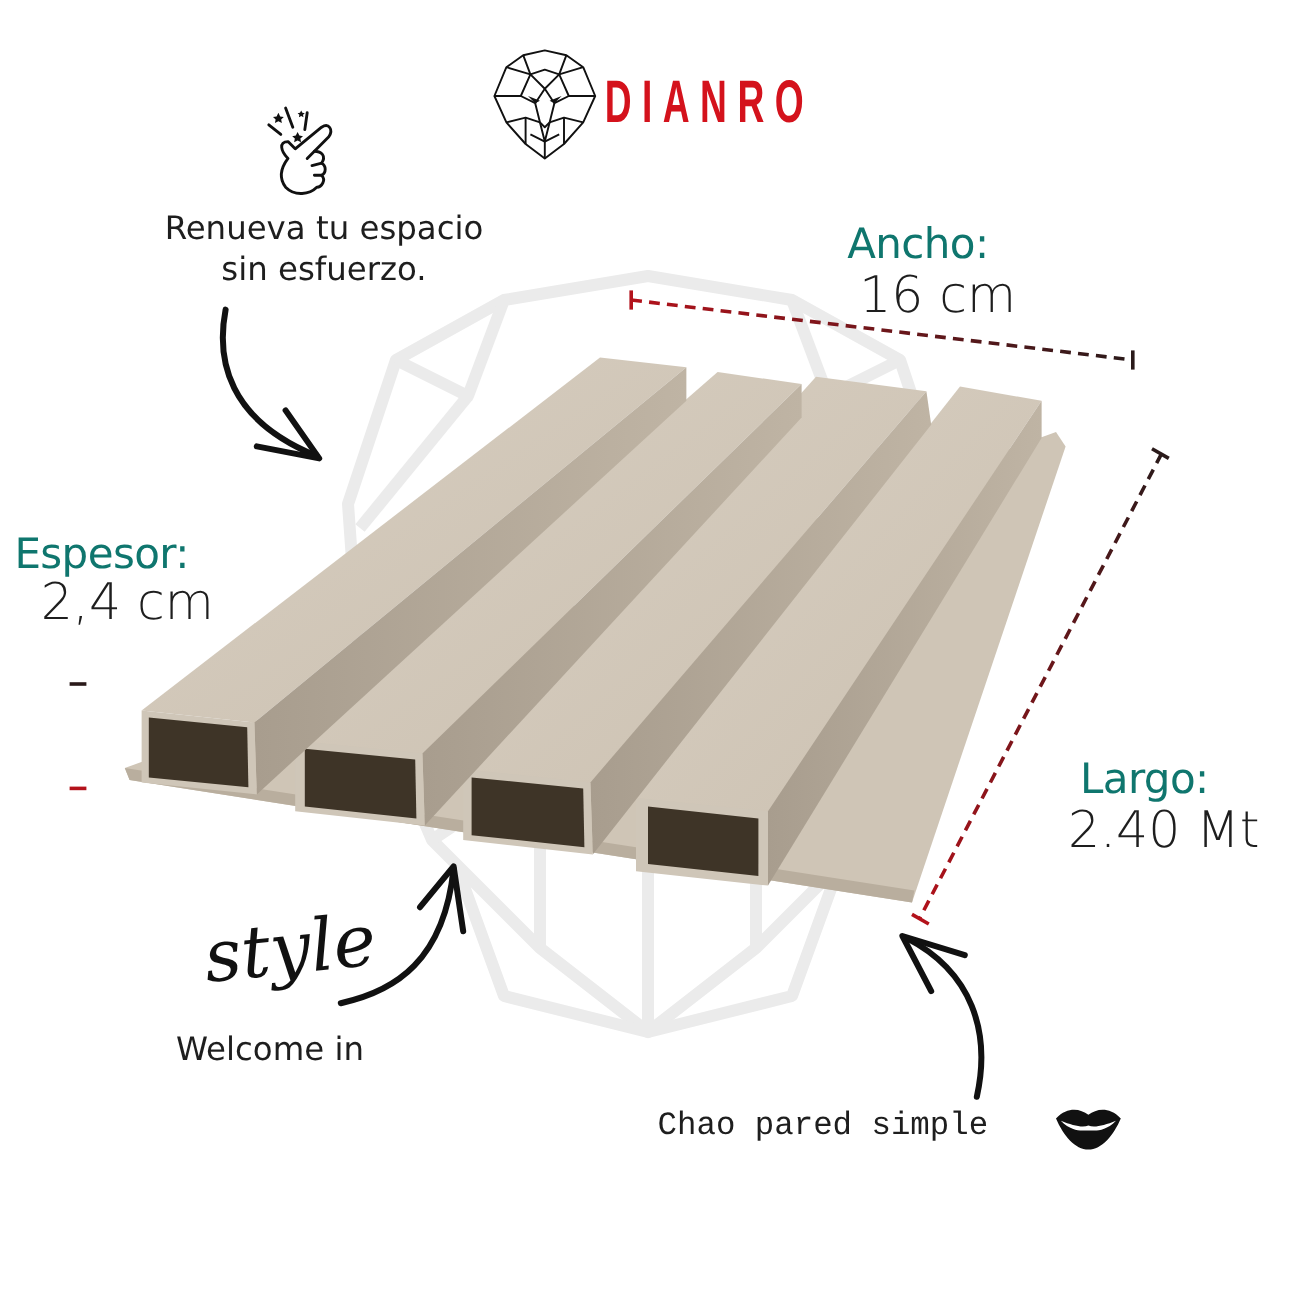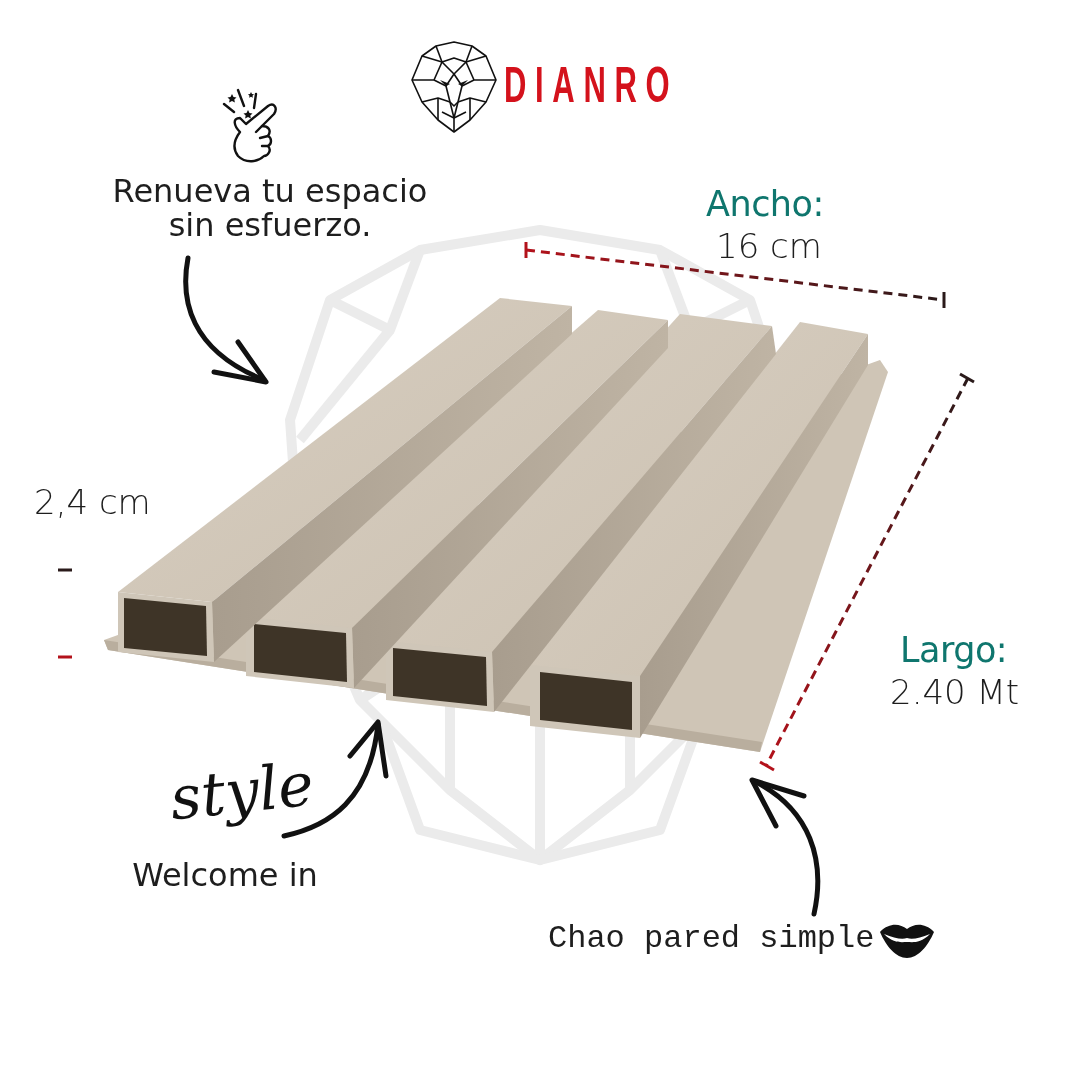--- a/index.html
+++ b/index.html
@@ -17,31 +17,31 @@
     .brand {
       position: absolute; left: 504px; top: 57px;
       font-family: "Liberation Sans Narrow", "Liberation Sans", sans-serif;
       font-weight: bold; font-size: 50px; letter-spacing: 14px;
       color: #d4121c; transform: scaleX(0.62); transform-origin: left top;
       line-height: 56px;
     }
     .tagline {
       position: absolute; text-align: center;
       font-family: "DejaVu Sans", sans-serif;
-      font-size: 32px; line-height: 34px; color: #1e1e1e;
+      font-size: 27px; line-height: 34px; color: #1e1e1e;
       font-weight: normal;
     }
     .dim-title {
       position: absolute; font-family: "DejaVu Sans", sans-serif;
       font-weight: normal; font-size: 35px; line-height: 40px; color: #0f766e;
       letter-spacing: -0.5px;
     }
     .dim-value {
       position: absolute; font-family: "DejaVu Sans", sans-serif;
-      font-weight: 300; font-size: 34px; line-height: 40px; color: #1e1e1e;
+      font-weight: 300; font-size: 42px; line-height: 40px; color: #1e1e1e;
     }
     .script {
       position: absolute; font-family: "DejaVu Serif", serif;
       font-style: italic; font-size: 60px; color: #111;
       transform: rotate(-6deg);
     }
   </style>
 </head>
 <body>
 
@@ -163,20 +163,21 @@
     <g>
       <line x1="65" y1="570" x2="65" y2="657" stroke="url(#dimE)" stroke-width="3" stroke-dasharray="8 6"></line>
       <line x1="58" y1="570" x2="72" y2="570" stroke="#2a1a1a" stroke-width="3"></line>
       <line x1="58" y1="657" x2="72" y2="657" stroke="#b3121b" stroke-width="3"></line>
     </g>
   </svg>
 
   <div class="dim-title" style="left:706px;top:184px;">Ancho:</div>
   <div class="dim-value" style="left:716px;top:226px;">16 cm</div>
 
+  <div class="dim-title" style="left:12px;top:442px;">Espesor:</div>
   <div class="dim-value" style="left:34px;top:482px;">2,4 cm</div>
 
   <div class="dim-title" style="left:900px;top:630px;text-align:right;">Largo:</div>
   <div class="dim-value" style="left:890px;top:672px;text-align:center;">2.40 Mt</div>
 
   <svg class="full" viewBox="0 0 1080 1080">
     <g fill="none" stroke="#111" stroke-width="5" stroke-linecap="round" stroke-linejoin="round">
 
       <path d="M188 258 C180 300 190 350 264 380"></path>
       <path d="M238 342 L266 382 L214 372"></path>

